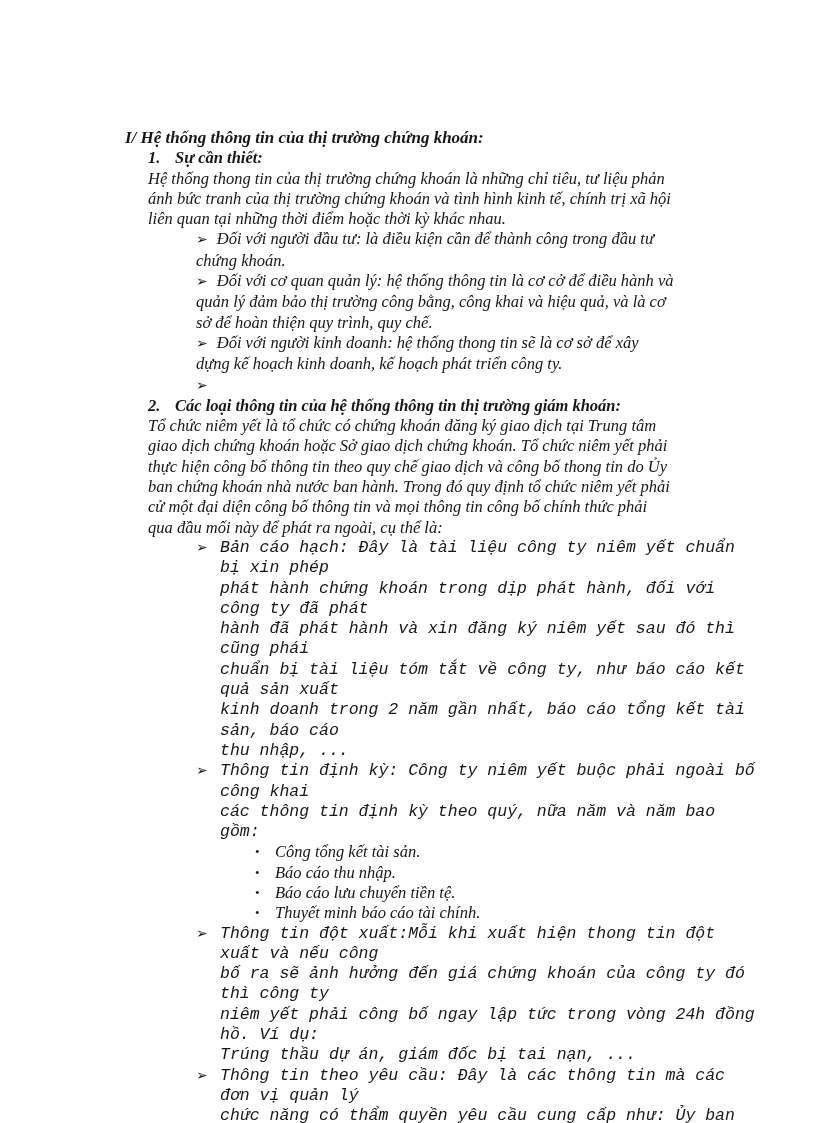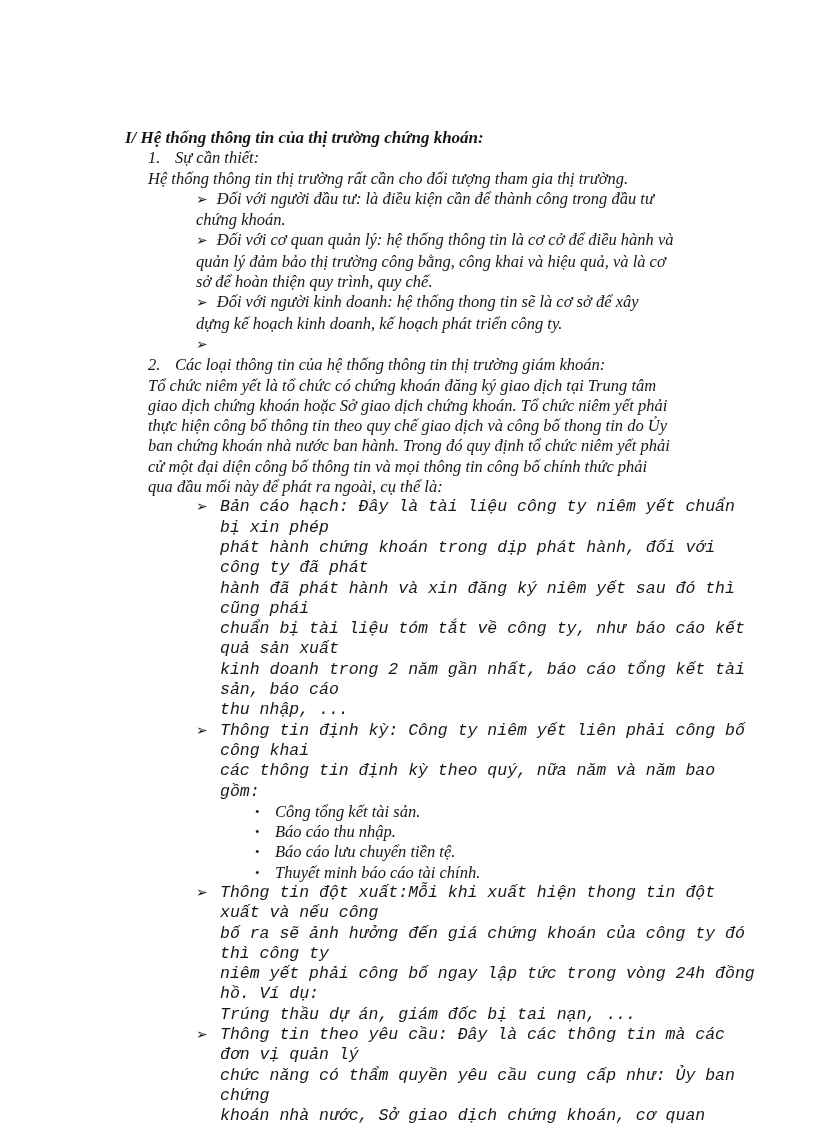--- a/index.html
+++ b/index.html
@@ -15,21 +15,21 @@
   }
   .content{
     position:absolute;
     left:125px;top:95px;
     width:630px;
     font-size:16.5px;
     line-height:20.3px;
     margin-top:33px;
   }
   .h1{font-weight:700;font-size:17px;}
-  .sec{font-weight:400;padding-left:23px;}
+  .sec{font-weight:700;padding-left:23px;}
   .sec-num{display:inline-block;min-width:27px;}
   .para{padding-left:23px;white-space:pre-line;}
   .alist{padding-left:71px;}
   .aitem{white-space:pre-line;}
   .amark{font-style:normal;font-size:14px;padding-right:9px;white-space:normal;}
   .blist{padding-left:71px;}
   .bitem{display:flex;}
   .bmark{flex:none;width:24px;font-style:normal;font-size:14px;}
   .btext{flex:1;white-space:pre-line;font-family:Liberation Mono, monospace;}
   .sublist{padding-left:130px;}
@@ -42,21 +42,23 @@
 
 <div class="page">
   <div class="content">
 
     <div class="h1">I/ Hệ thống thông tin của thị trường chứng khoán:</div>
 
     <div class="sec">
       <span class="sec-num">1.</span><span>Sự cần thiết:</span>
     </div>
 
-    <div class="para">Hệ thống thông tin thị trường rất cần cho đối tượng tham gia thị trường.</div>
+    <div class="para">Hệ thống thong tin của thị trường chứng khoán là những chỉ tiêu, tư liệu phản
+ánh bức tranh của thị trường chứng khoán và tình hình kinh tế, chính trị xã hội
+liên quan tại những thời điểm hoặc thời kỳ khác nhau.</div>
 
     <div class="alist">
       <div class="aitem"><span class="amark">➢</span><span class="atext">Đối với người đầu tư: là điều kiện cần để thành công trong đầu tư
 chứng khoán.</span></div>
       <div class="aitem"><span class="amark">➢</span><span class="atext">Đối với cơ quan quản lý: hệ thống thông tin là cơ cở để điều hành và
 quản lý đảm bảo thị trường công bằng, công khai và hiệu quả, và là cơ
 sở để hoàn thiện quy trình, quy chế.</span></div>
       <div class="aitem"><span class="amark">➢</span><span class="atext">Đối với người kinh doanh: hệ thống thong tin sẽ là cơ sở để xây
 dựng kế hoạch kinh doanh, kế hoạch phát triển công ty.</span></div>
       <div class="aitem"><span class="amark">➢</span><span class="atext"></span></div>
@@ -79,21 +81,21 @@
         <span class="bmark">➢</span>
         <span class="btext">Bản cáo hạch: Đây là tài liệu công ty niêm yết chuẩn bị xin phép
 phát hành chứng khoán trong dịp phát hành, đối với công ty đã phát
 hành đã phát hành và xin đăng ký niêm yết sau đó thì cũng phái
 chuẩn bị tài liệu tóm tắt về công ty, như báo cáo kết quả sản xuất
 kinh doanh trong 2 năm gần nhất, báo cáo tổng kết tài sản, báo cáo
 thu nhập, ...</span>
       </div>
       <div class="bitem">
         <span class="bmark">➢</span>
-        <span class="btext">Thông tin định kỳ: Công ty niêm yết liên phải công bố công khai
+        <span class="btext">Thông tin định kỳ: Công ty niêm yết buộc phải ngoài bố công khai
 các thông tin định kỳ theo quý, nữa năm và năm bao gồm:</span>
       </div>
     </div>
 
     <div class="sublist">
       <div class="subitem">
         <span class="submark">•</span>
         <span class="subtext">Công tổng kết tài sản.</span>
       </div>
       <div class="subitem">

